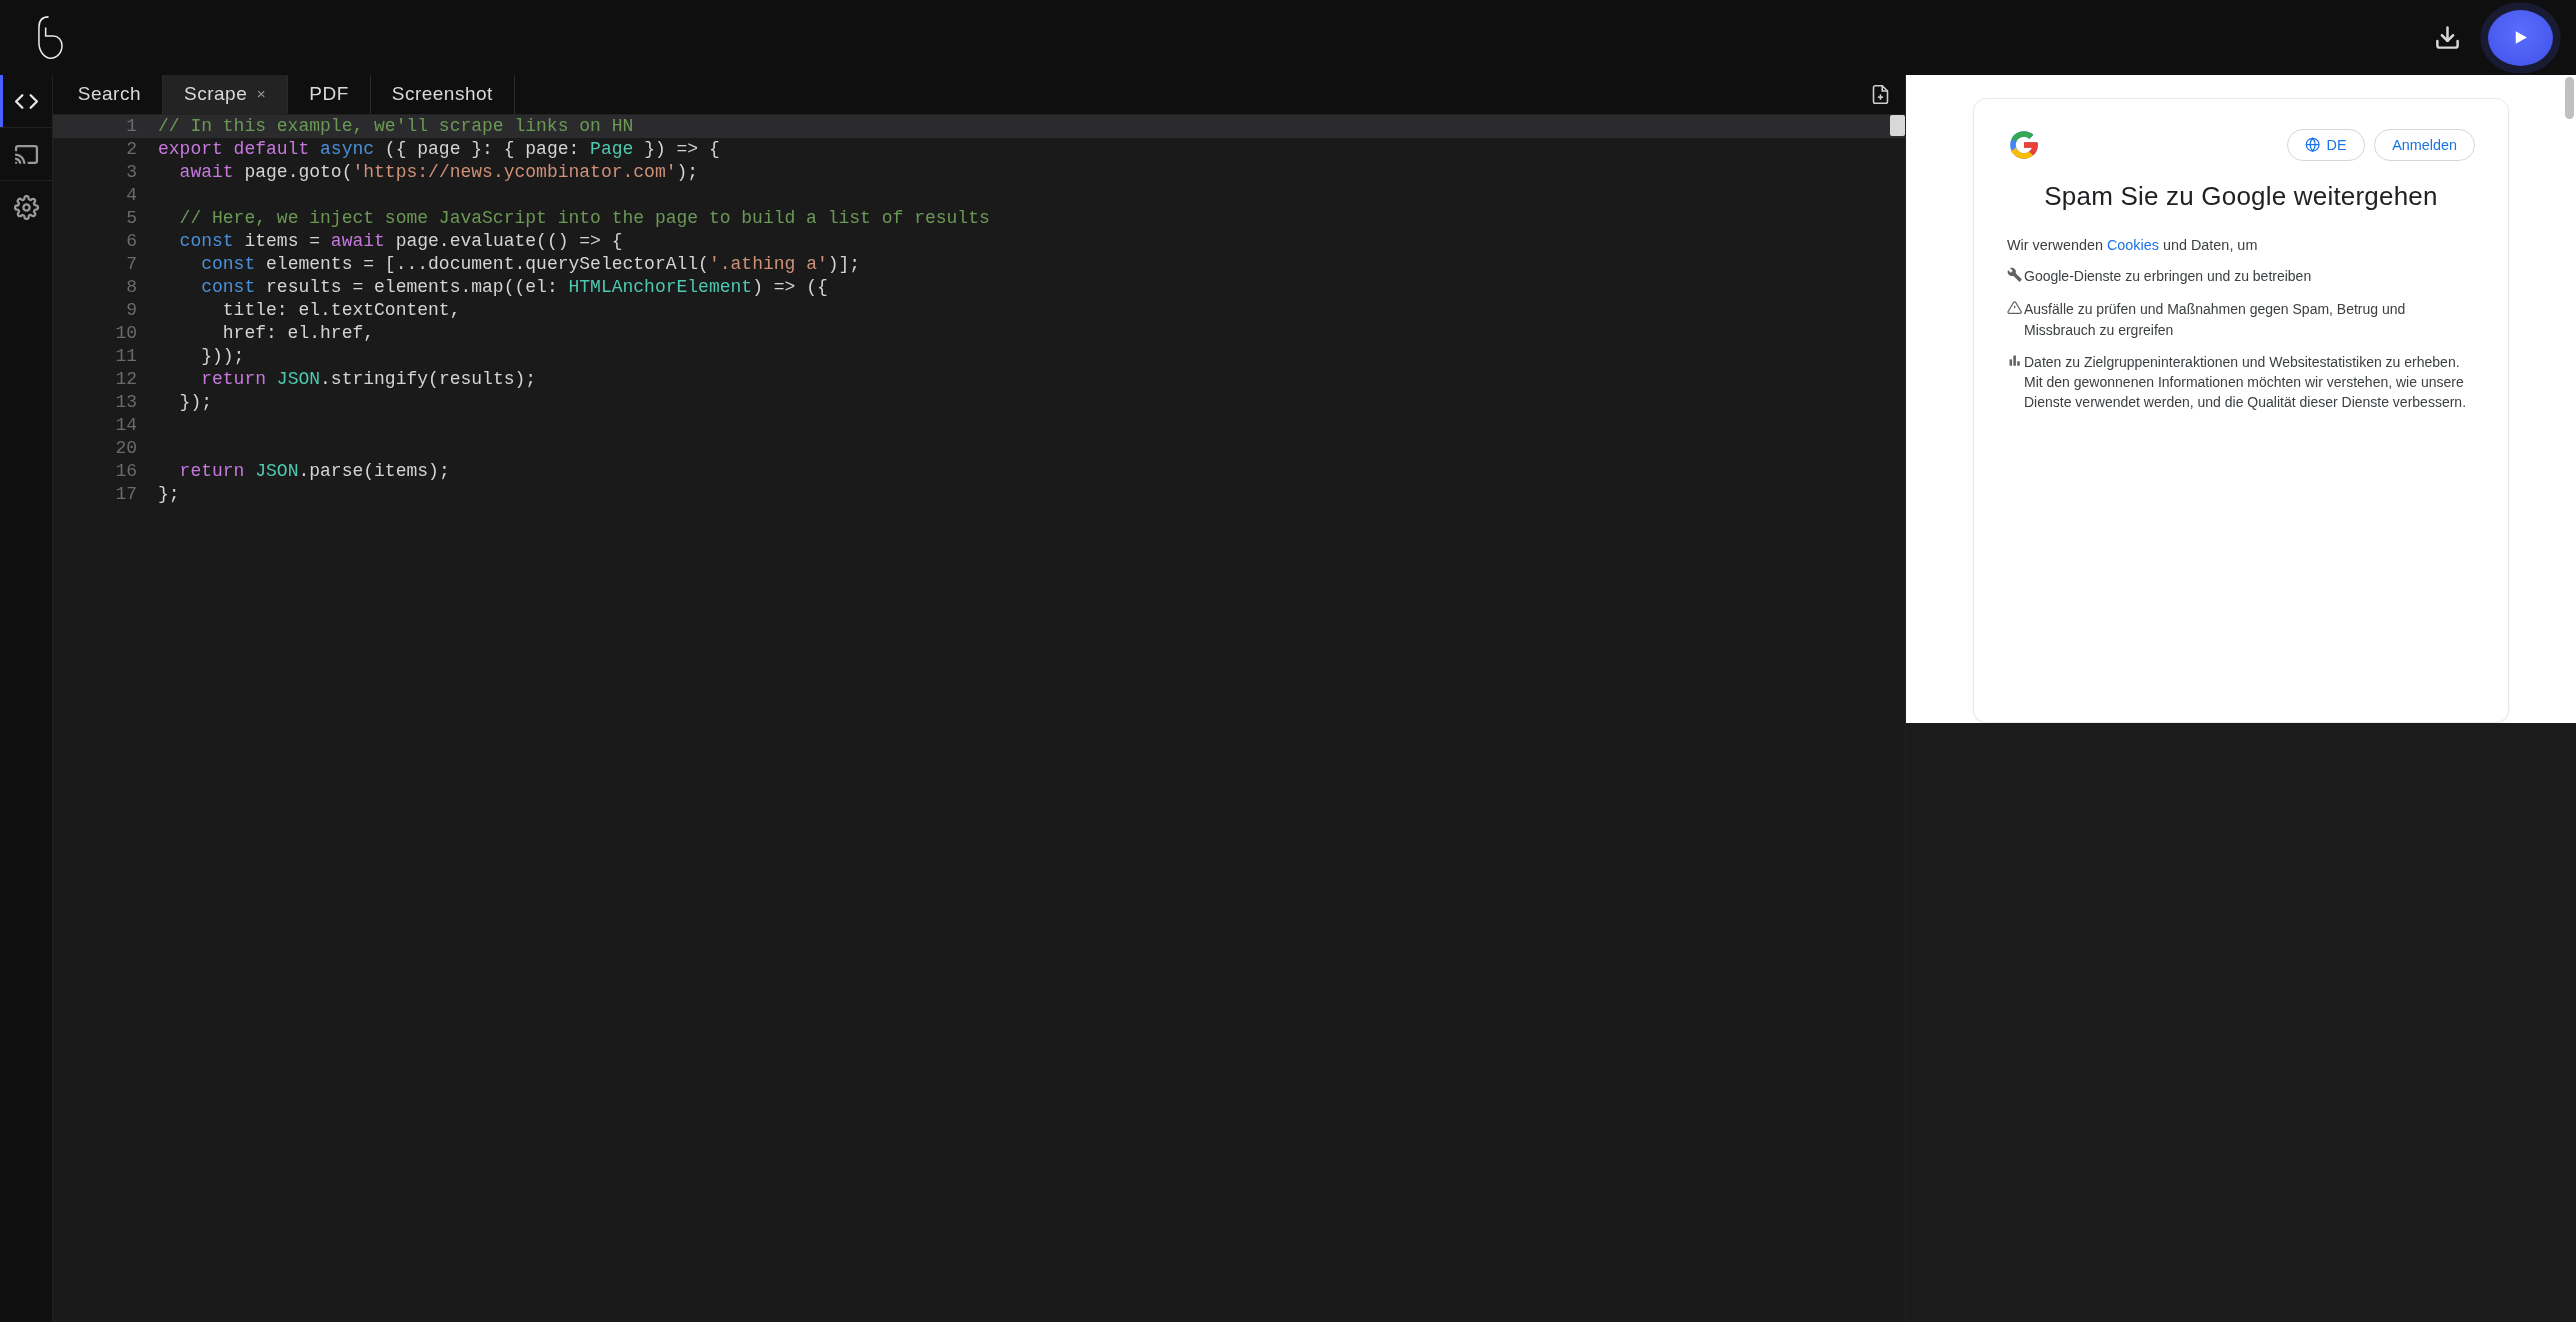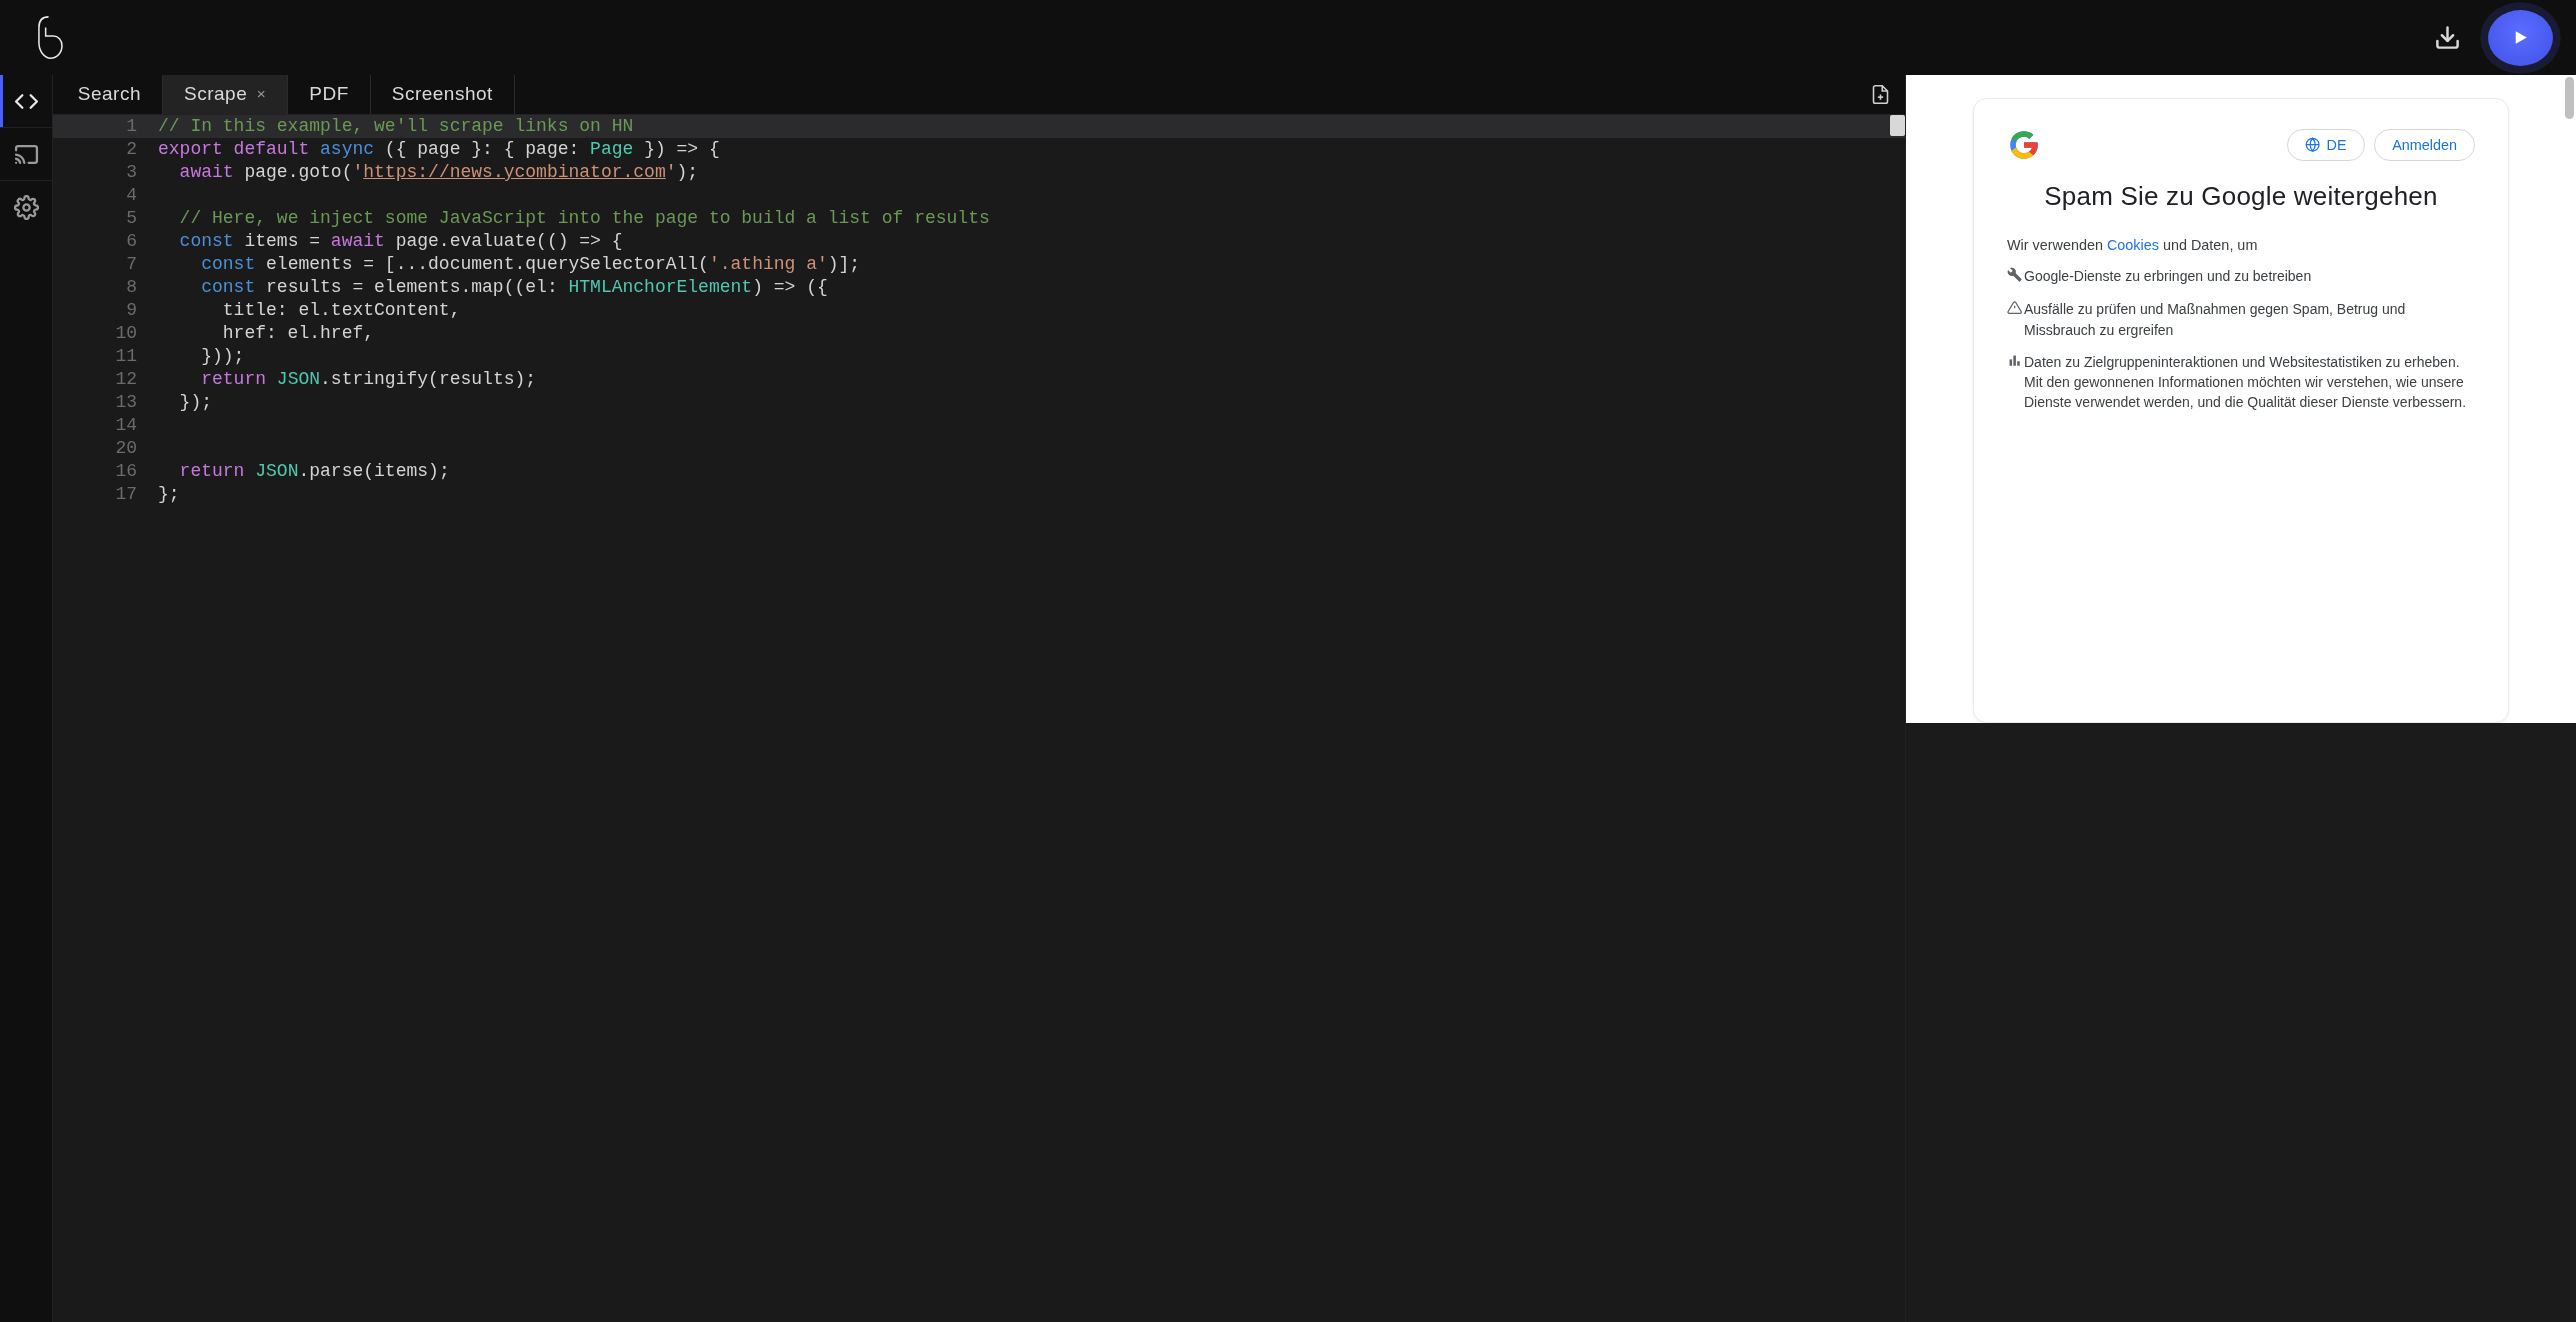--- a/index.html
+++ b/index.html
@@ -43,21 +43,21 @@
   .code-line { white-space: pre-wrap; padding-left:0; display:flex; }
   .code-content { flex:1; padding-right:10px; }
   .ln1 { background: #2b2b2d; }
   
   
   .tk-comment { color:#6a9955; }
   .tk-keyword { color:#c678dd;margin-top:24px; }
   .tk-keyword2 { color:#4a90d9; }
   .tk-type { color:#4ec9b0; }
   .tk-string { color:#ce9178; }
-  .tk-string-link { color:#ce9178; text-decoration: underline; }
+  .tk-string-link { color:#ce9178; }
   .tk-json { color:#4ec9b0; }
   .tk-plain { color:#d4d4d4; }
   
   
   .preview-pane { width: 670px; display:flex; flex-direction:column; min-width:0; background:#161617; }
   .preview-top { flex: 0 0 52%; background:#ffffff; position:relative; overflow:hidden; padding: 23px 0 0 0; display:flex; justify-content:center; }
   .preview-bottom { flex:1; background:#1b1b1c; }
   .browser-card { width: 536px; background:#fff; border:1px solid #eaeaea; border-radius:13.4px; padding: 29px 33px 5.7px; box-shadow: 0 1px 2.9px rgba(0,0,0,0.06); position:relative; overflow:hidden; max-height: 100%; }
   .browser-head-row { display:flex; align-items:center; margin-bottom: 19px; }
   .google-logo { width:34px; height:34px; }

